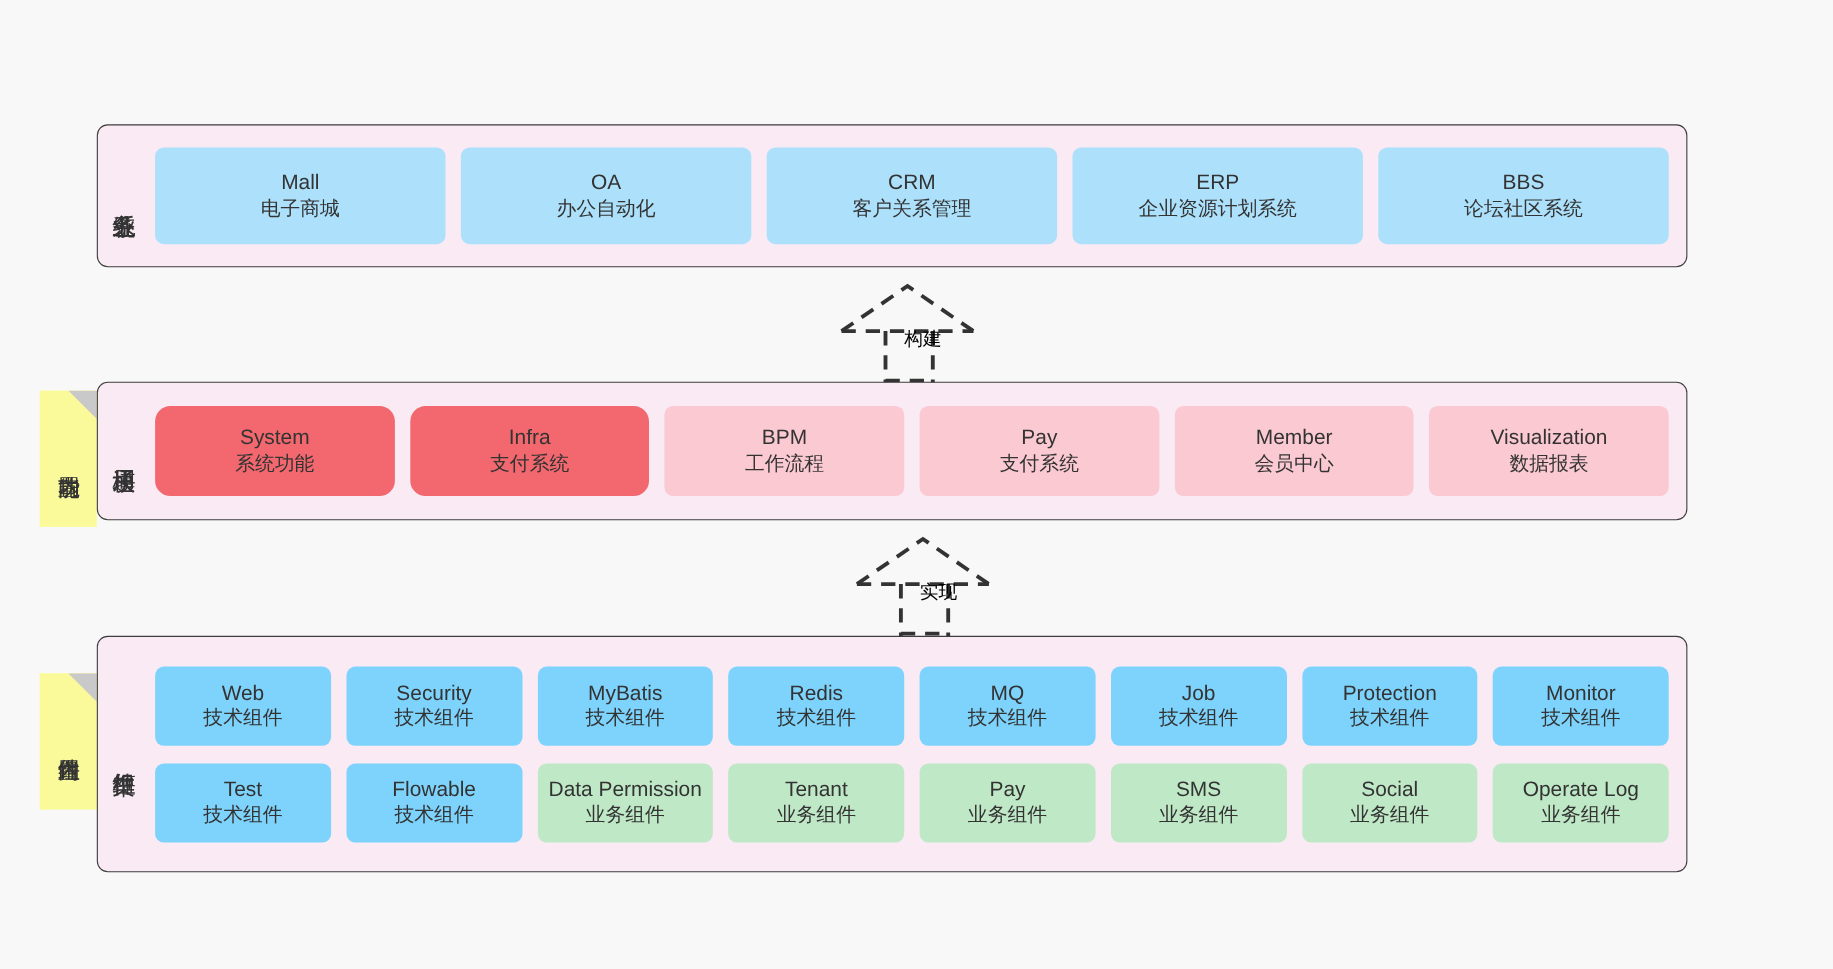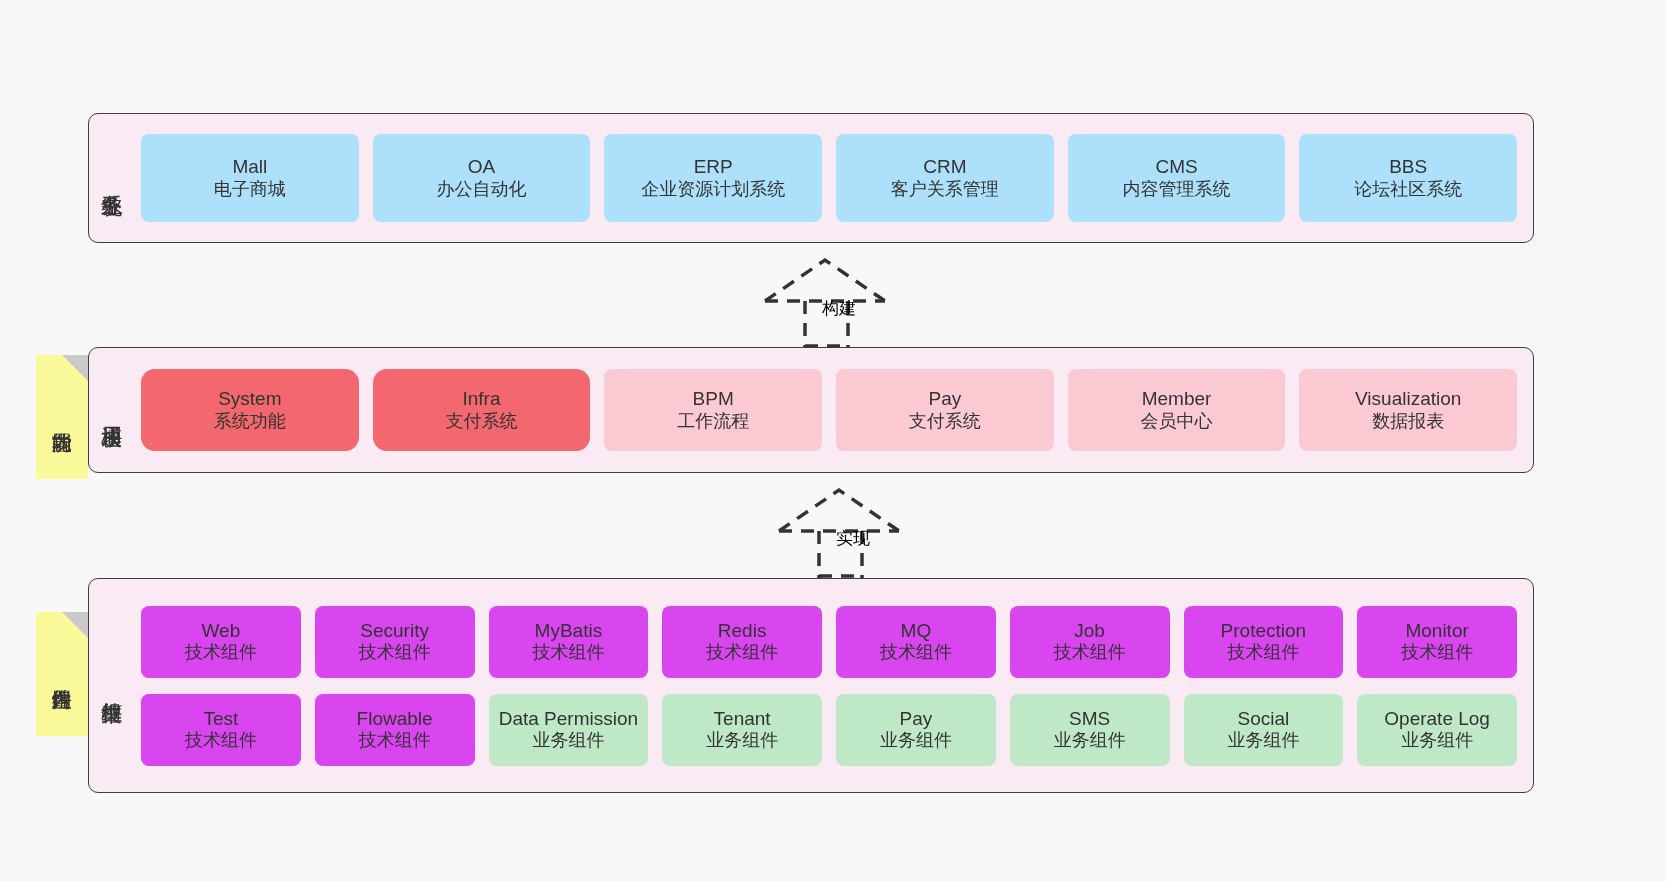--- a/index.html
+++ b/index.html
@@ -93,21 +93,21 @@
   .card .c-sub {
     font-size: 18px;
     white-space: nowrap;
   }
   .card.wrap .c-title { white-space: normal; }
 
   
   .c-blue        { background: #ace0fb; }
   .c-red         { background: #f2686e; border-radius: 14px; }
   .c-pink        { background: #fbc9d1; }
-  .c-green       { background: #d946ef; }
+  .c-green       { background: #7dd3fc; }
   .c-lightgreen  { background: #bfe8c6; }
 
   .row-business .card { height: 88px; }
   .row-module   .card { height: 82px; }
   .row-frame    .card { height: 72px; }
 
   
   .sticky {
     position: absolute;
     box-sizing: border-box;
@@ -168,30 +168,26 @@
     <div class="cards">
       <div class="card c-blue">
         <div class="c-title">Mall</div>
         <div class="c-sub">电子商城</div>
       </div>
       <div class="card c-blue">
         <div class="c-title">OA</div>
         <div class="c-sub">办公自动化</div>
       </div>
       <div class="card c-blue">
+        <div class="c-title">CRM</div>
+        <div class="c-sub">客户关系管理</div>
+      </div>
+      <div class="card c-blue">
         <div class="c-title">ERP</div>
         <div class="c-sub">企业资源计划系统</div>
-      </div>
-      <div class="card c-blue">
-        <div class="c-title">CRM</div>
-        <div class="c-sub">客户关系管理</div>
-      </div>
-      <div class="card c-blue">
-        <div class="c-title">CMS</div>
-        <div class="c-sub">内容管理系统</div>
       </div>
       <div class="card c-blue">
         <div class="c-title">BBS</div>
         <div class="c-sub">论坛社区系统</div>
       </div>
     </div>
   </div>
 
   <div class="connector" style="left:760px; top:253px;">
     <svg width="150" height="96" viewBox="0 0 150 96" aria-hidden="true">

